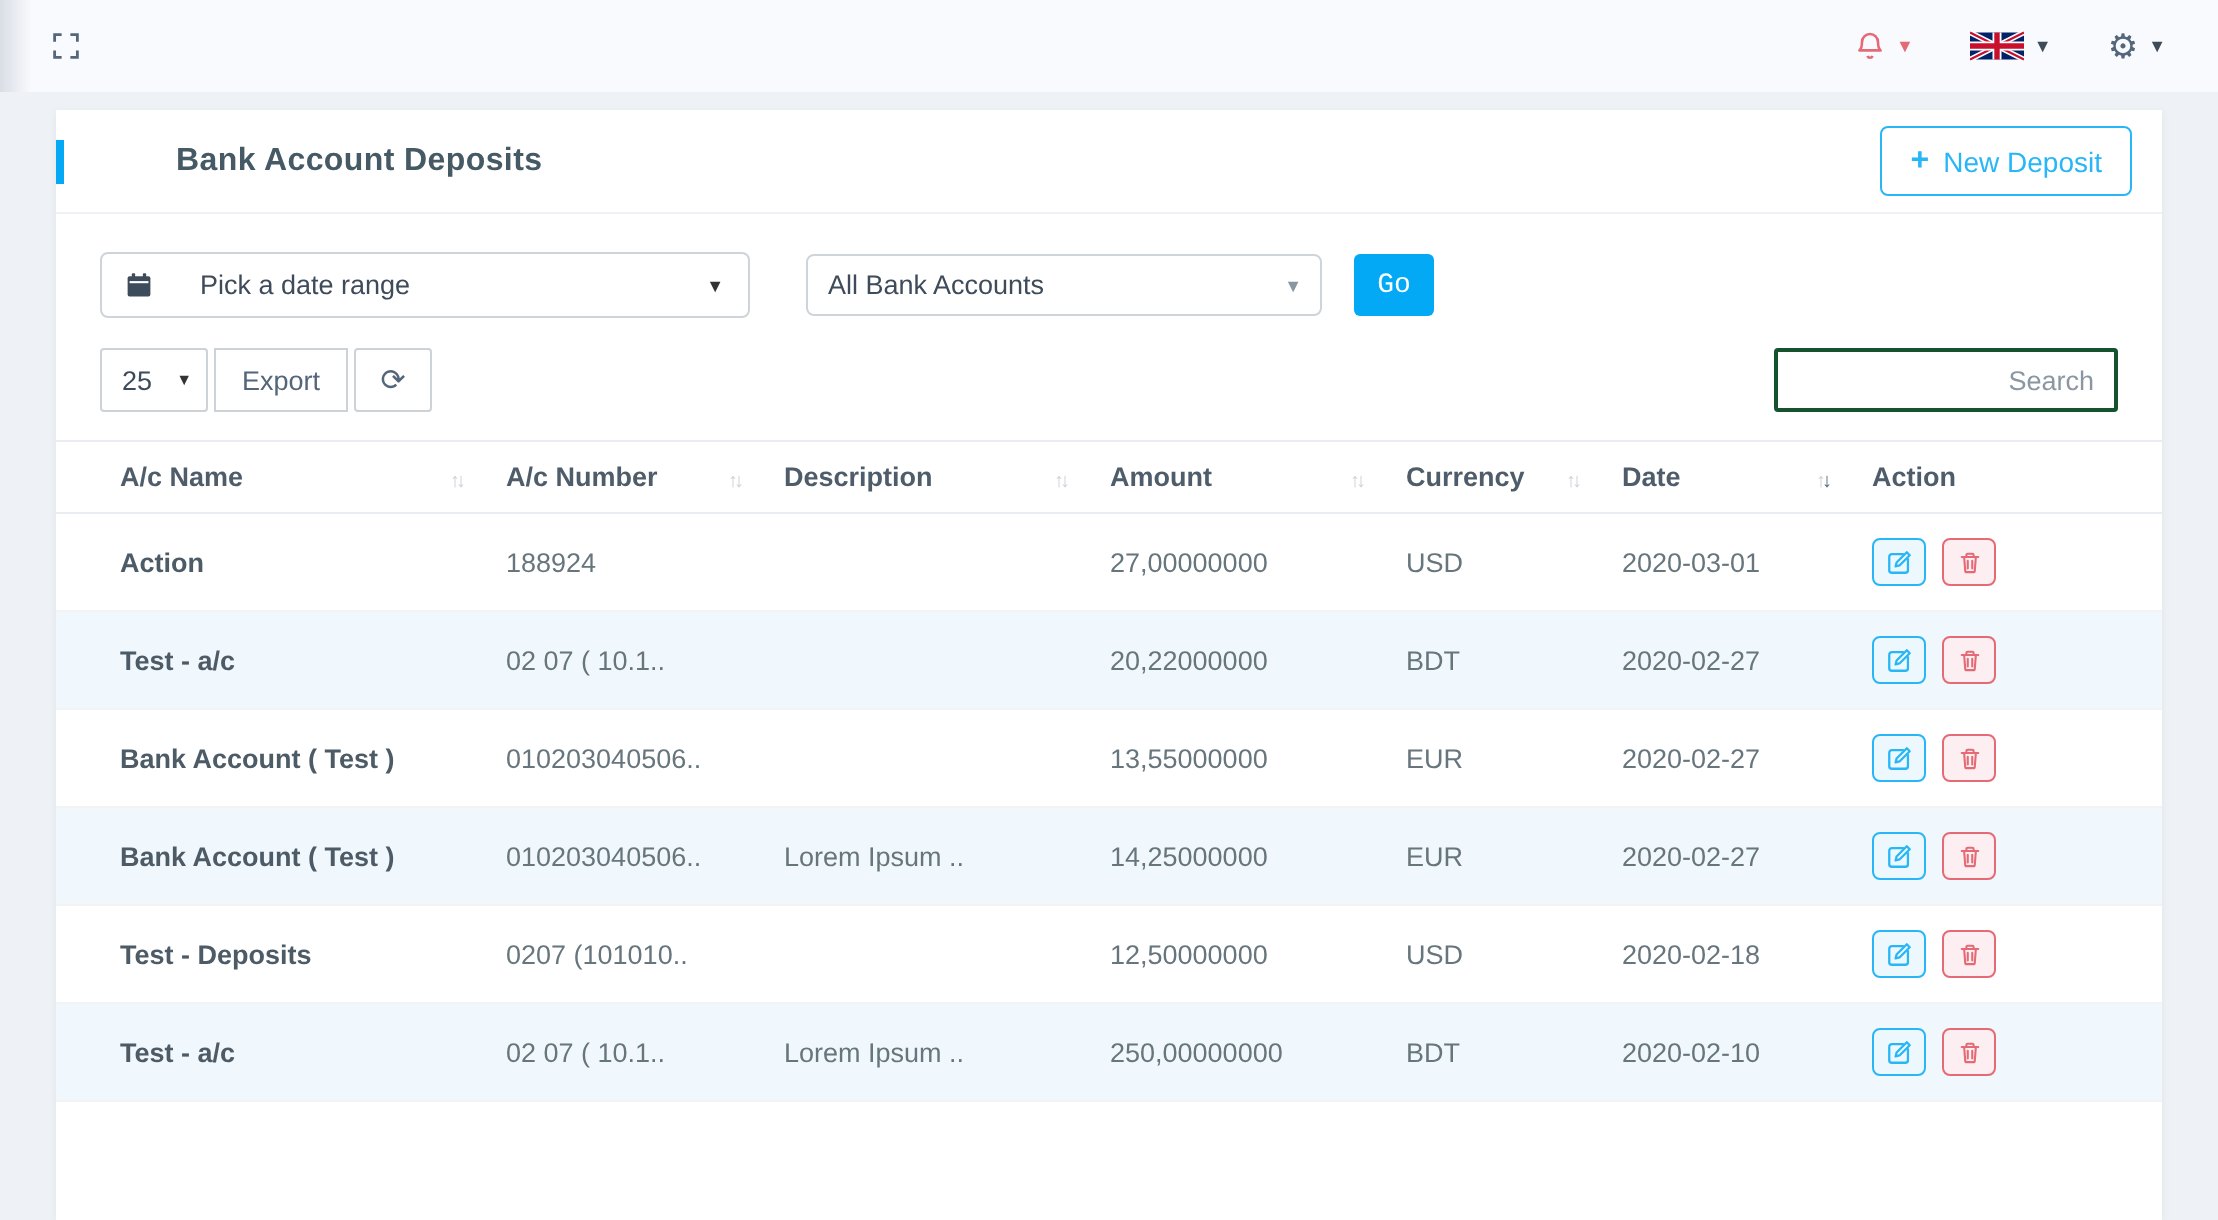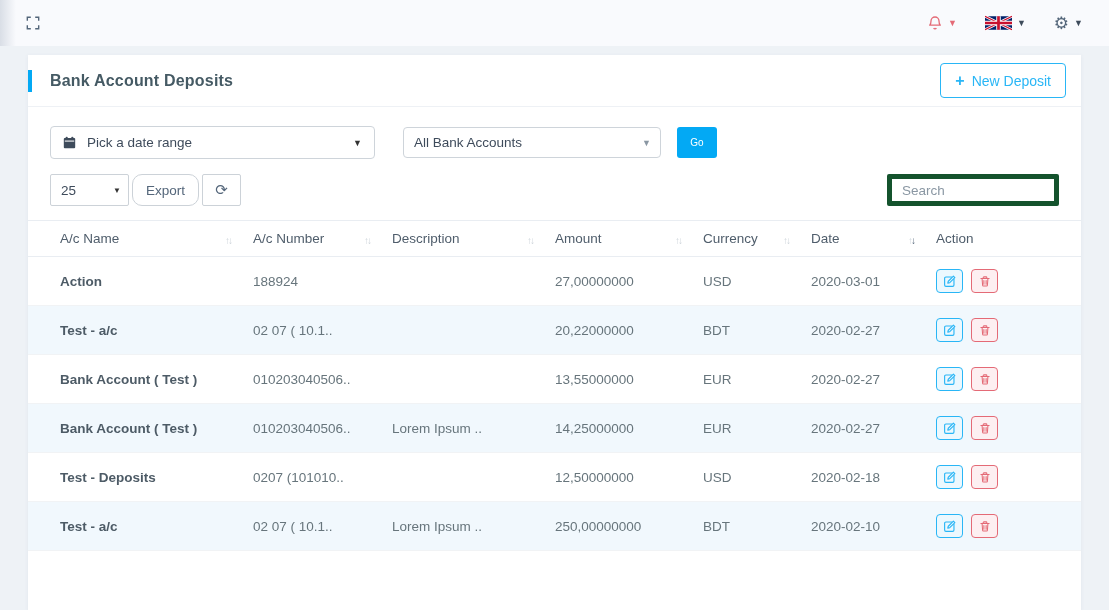--- a/index.html
+++ b/index.html
@@ -21,89 +21,90 @@
   .chev.red { color:#e46a76; }
   .gear-glyph { font-size:17px; color:#54667a; line-height:1; }
   
   .card {
     position:absolute; left:28px; right:28px; top:55px; bottom:0;
     background:#fff; box-shadow:0 1px 4px rgba(80,102,124,.08);
   }
   .title-row {
     height:52px; display:flex; align-items:center; border-bottom:1px solid #eef1f5;
     padding-right:15px;
+    gap:38px;
   }
   .accent-bar { width:4px; height:22px; background:#03a9f4; }
   .page-title { font-size:16px; font-weight:700; color:#455a64; margin-left:18px; letter-spacing:.2px; }
   .new-deposit {
     margin-left:auto; height:35px; padding:0 14px; background:#fff;
     border:1px solid #29b6f6; border-radius:4px; color:#29b6f6; font-size:14px;
     display:flex; align-items:center; gap:7px; cursor:pointer;
     font-family:inherit;
   }
   .plus-glyph { font-size:16px; font-weight:700; line-height:1; }
   
   .filter-row { display:flex; align-items:center; padding:19px 22px 0 22px; }
   .datepicker {
     width:325px; height:33px; border:1px solid #ced4da; border-radius:4px;
-    display:flex; align-items:center; gap:11px; padding:0 12px; cursor:pointer;
+    display:flex; align-items:center; gap:24px; padding:0 12px; cursor:pointer;
     color:#3e4b5b; background:#fff;
   }
   .datepicker .caret { margin-left:auto; font-size:9px; color:#333; }
   .select-wrap {
     position:relative; width:258px; height:31px; margin-left:28px;
     border:1px solid #ced4da; border-radius:4px; background:#fff;
   }
   .select-wrap select {
     appearance:none; -webkit-appearance:none; width:100%; height:100%;
     border:none; background:transparent; padding:0 22px 0 10px; font-size:13.5px;
     color:#3e4b5b; font-family:inherit; cursor:pointer;
   }
   .select-wrap .caret {
     position:absolute; right:9px; top:50%; transform:translateY(-50%);
     font-size:9px; color:#8a97a3; pointer-events:none;
   }
   .go-btn {
     margin-left:16px; width:40px; height:31px; background:#03a9f4; border:none;
-    border-radius:3px; color:#fff; font-size:10px; cursor:pointer; font-family:Liberation Sans, sans-serif;
+    border-radius:3px; color:#fff; font-size:14px; cursor:pointer; font-family:Liberation Mono, monospace;
   }
   
   .controls-row { display:flex; align-items:center; padding:15px 22px 0 22px; }
   .size-wrap {
-    position:relative; width:79px; height:32px; border:1px solid #ccd2d8; border-radius:2px; background:#fff;
+    position:relative; width:54px; height:32px; border:1px solid #ccd2d8; border-radius:2px; background:#fff;
   }
   .size-wrap select {
     appearance:none; -webkit-appearance:none; width:100%; height:100%; border:none;
     background:transparent; padding:0 18px 0 10px; font-size:13.5px; color:#3e4b5b;
     font-family:inherit; cursor:pointer;
   }
   .size-wrap .caret {
     position:absolute; right:7px; top:50%; transform:translateY(-50%);
     font-size:8px; color:#333; pointer-events:none;
   }
   .export-btn {
     height:32px; margin-left:3px; padding:0 13px; background:#fff; border:1px solid #ccd2d8;
-    border-radius:10px; color:#54667a; font-size:13.5px; cursor:pointer; font-family:inherit;
+    border-radius:0; color:#54667a; font-size:13.5px; cursor:pointer; font-family:inherit;
   }
   .refresh-btn {
     height:32px; width:39px; margin-left:3px; background:#fff; border:1px solid #ccd2d8;
     border-radius:2px; color:#54667a; font-size:15px; cursor:pointer; line-height:1;
     font-family:"DejaVu Sans", sans-serif;
   }
   .search-input {
-    margin-left:auto; width:172px; height:32px; border:5px solid #14532d; border-radius:2px;
-    padding:0 10px; font-size:13.5px; color:#67757c; font-family:inherit; background:#fff;
+    margin-left:auto; width:172px; height:32px; border:2px solid #14532d; border-radius:2px;
+    padding:0 10px; font-size:13.5px; color:#67757c; font-family:inherit; background:#fff;text-align:right;
   }
   .search-input::placeholder { color:#8a97a3; }
   
   table { width:100%; border-collapse:collapse; table-layout:fixed; margin-top:14px; font-size:13.5px; }
   col.c1{width:225px} col.c2{width:139px} col.c3{width:163px} col.c4{width:148px}
   col.c5{width:108px} col.c6{width:125px} col.c7{width:auto}
   thead th {
-    text-align:left; font-weight:400; color:#4f5d6b; padding:10px 8px 10px 0;
+    text-align:left; font-weight:700; color:#4f5d6b; padding:10px 8px 10px 0;
     border-top:1px solid #e9edf2; border-bottom:1px solid #e9edf2; position:relative;
   }
   thead th:first-child, tbody td:first-child { padding-left:32px; }
   .sort { position:absolute; right:22px; top:50%; transform:translateY(-50%); letter-spacing:-2px; }
   .sort i { font-style:normal; font-size:10px; color:#ccd3d9; }
   .sort i.on { color:#54667a; }
   tbody td { padding:12px 8px 12px 0; border-bottom:1px solid #f1f3f5; color:#67757c; }
   tbody tr.striped { background:#f1f8fd; }
   td.cell-name { color:#4d5b66; font-weight:700; }
   .icon-btn {

